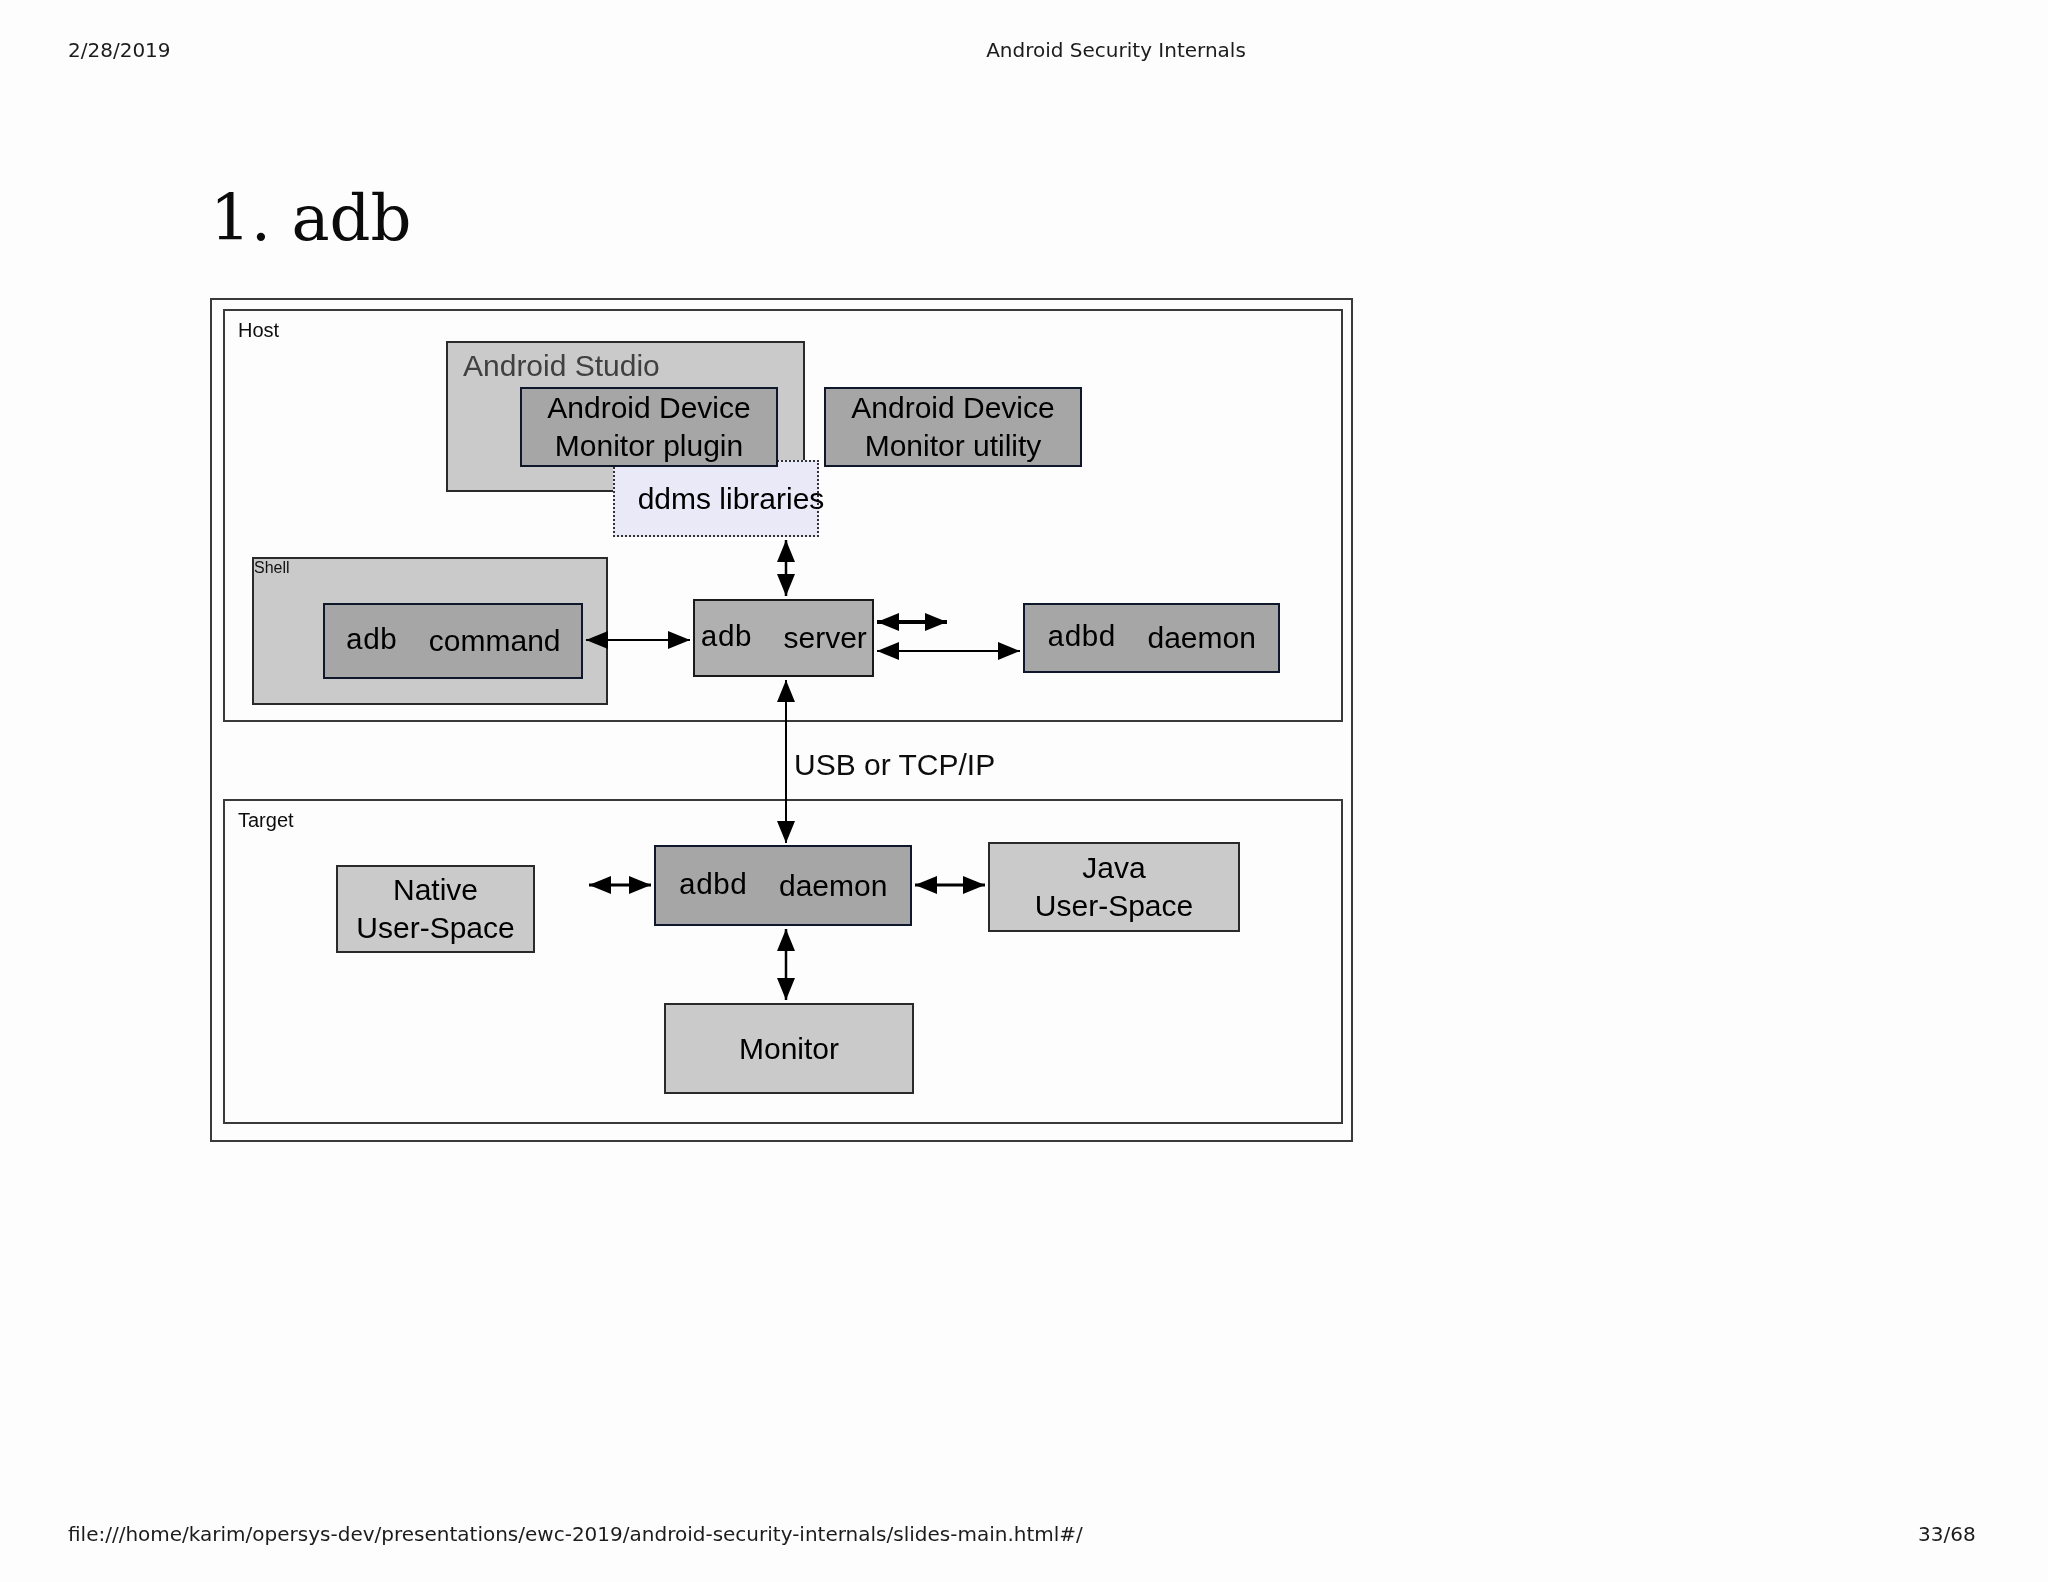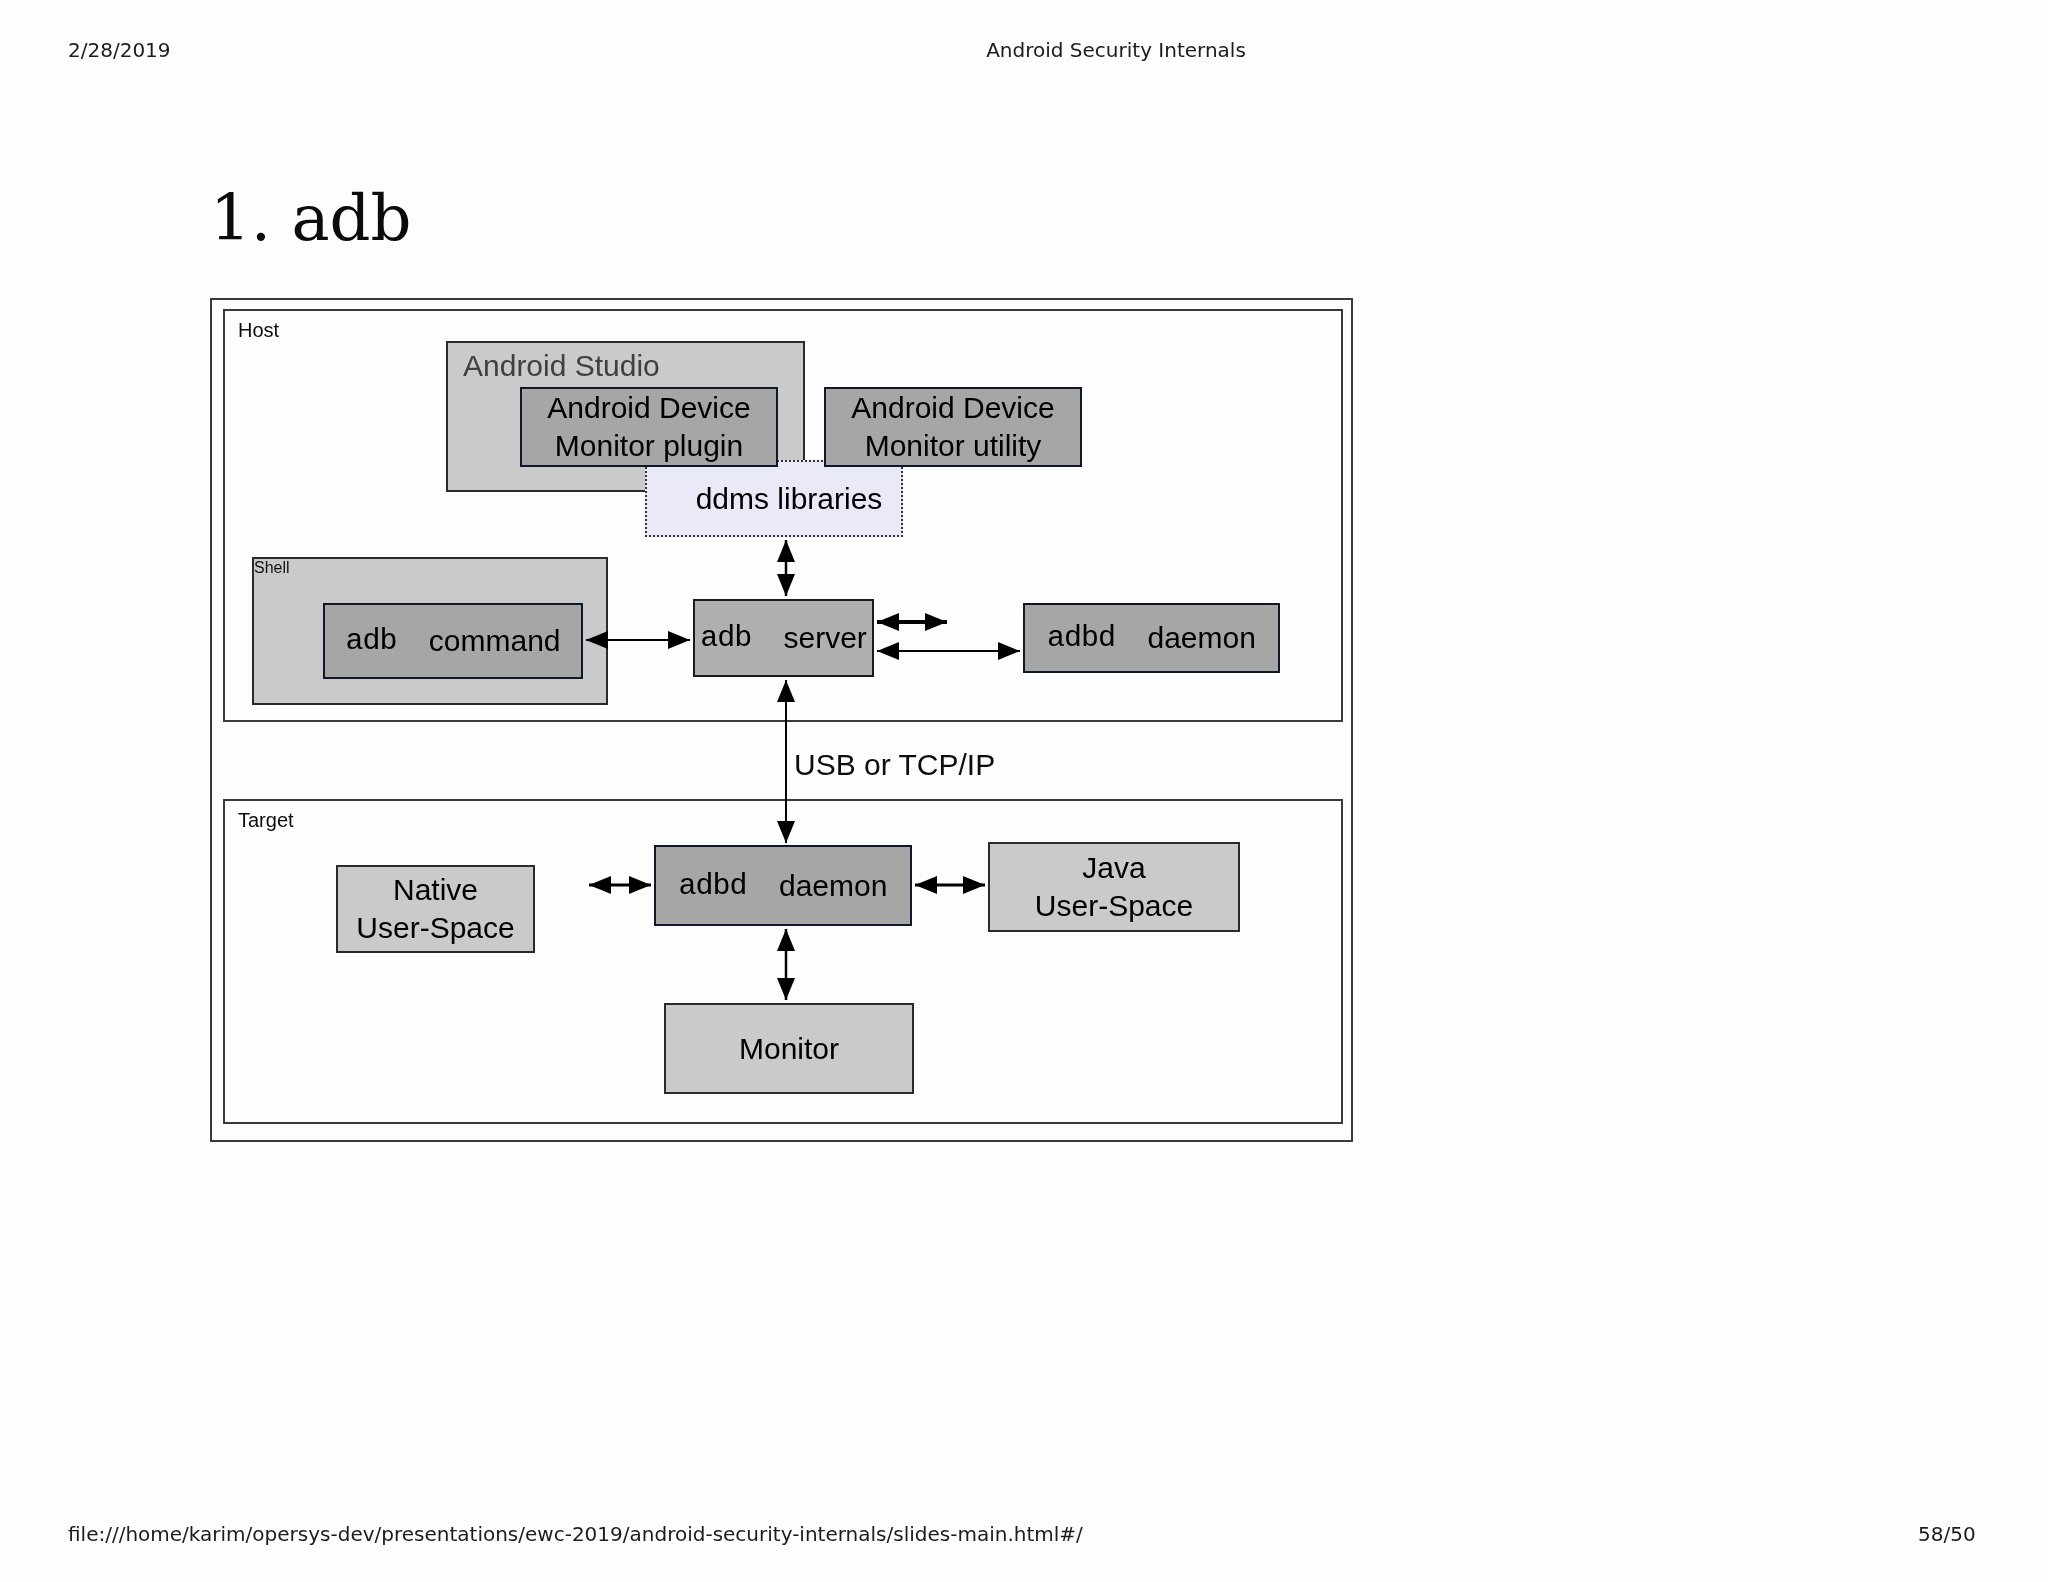--- a/index.html
+++ b/index.html
@@ -38,21 +38,21 @@
   <div class="box container" style="left:210px;top:298px;width:1143px;height:844px;"></div>
 
   <div class="box container" style="left:223px;top:309px;width:1120px;height:413px;">
     <span class="corner-label">Host</span>
   </div>
 
   <div class="box light z1" style="left:446px;top:341px;width:359px;height:151px;padding:6px 0 0 15px;">
     <span class="corner-pad">Android Studio</span>
   </div>
 
-  <div class="box ddms twoline" style="left:645px;top:460px;width:258px;height:77px;padding-left:30px;">
+  <div class="box ddms twoline" style="left:613px;top:460px;width:206px;height:77px;padding-left:30px;">
     <div>ddms libraries</div>
   </div>
 
   <div class="box dark twoline z3" style="left:520px;top:387px;width:258px;height:80px;">
     <div>Android Device</div>
     <div>Monitor plugin</div>
   </div>
 
   <div class="box dark twoline z3" style="left:824px;top:387px;width:258px;height:80px;">
     <div>Android Device</div>
@@ -121,15 +121,15 @@
     <line x1="877" y1="651" x2="1020" y2="651" stroke-width="2" marker-start="url(#ah-start)" marker-end="url(#ah-end)"></line>
 
     <line x1="589" y1="885" x2="651" y2="885" stroke-width="3" marker-start="url(#ah-start)" marker-end="url(#ah-end)"></line>
 
     <line x1="915" y1="885" x2="985" y2="885" stroke-width="3" marker-start="url(#ah-start)" marker-end="url(#ah-end)"></line>
 
     <line x1="786" y1="929" x2="786" y2="1000" stroke-width="2.5" marker-start="url(#ah-start)" marker-end="url(#ah-end)"></line>
   </svg>
 
   <div class="hdr-txt" style="left:68px;top:1522px;">file:///home/karim/opersys-dev/presentations/ewc-2019/android-security-internals/slides-main.html#/</div>
-  <div class="hdr-txt" style="left:1918px;top:1522px;">58/50</div>
+  <div class="hdr-txt" style="left:1918px;top:1522px;">33/68</div>
 
 </div>
 
 </body></html>

